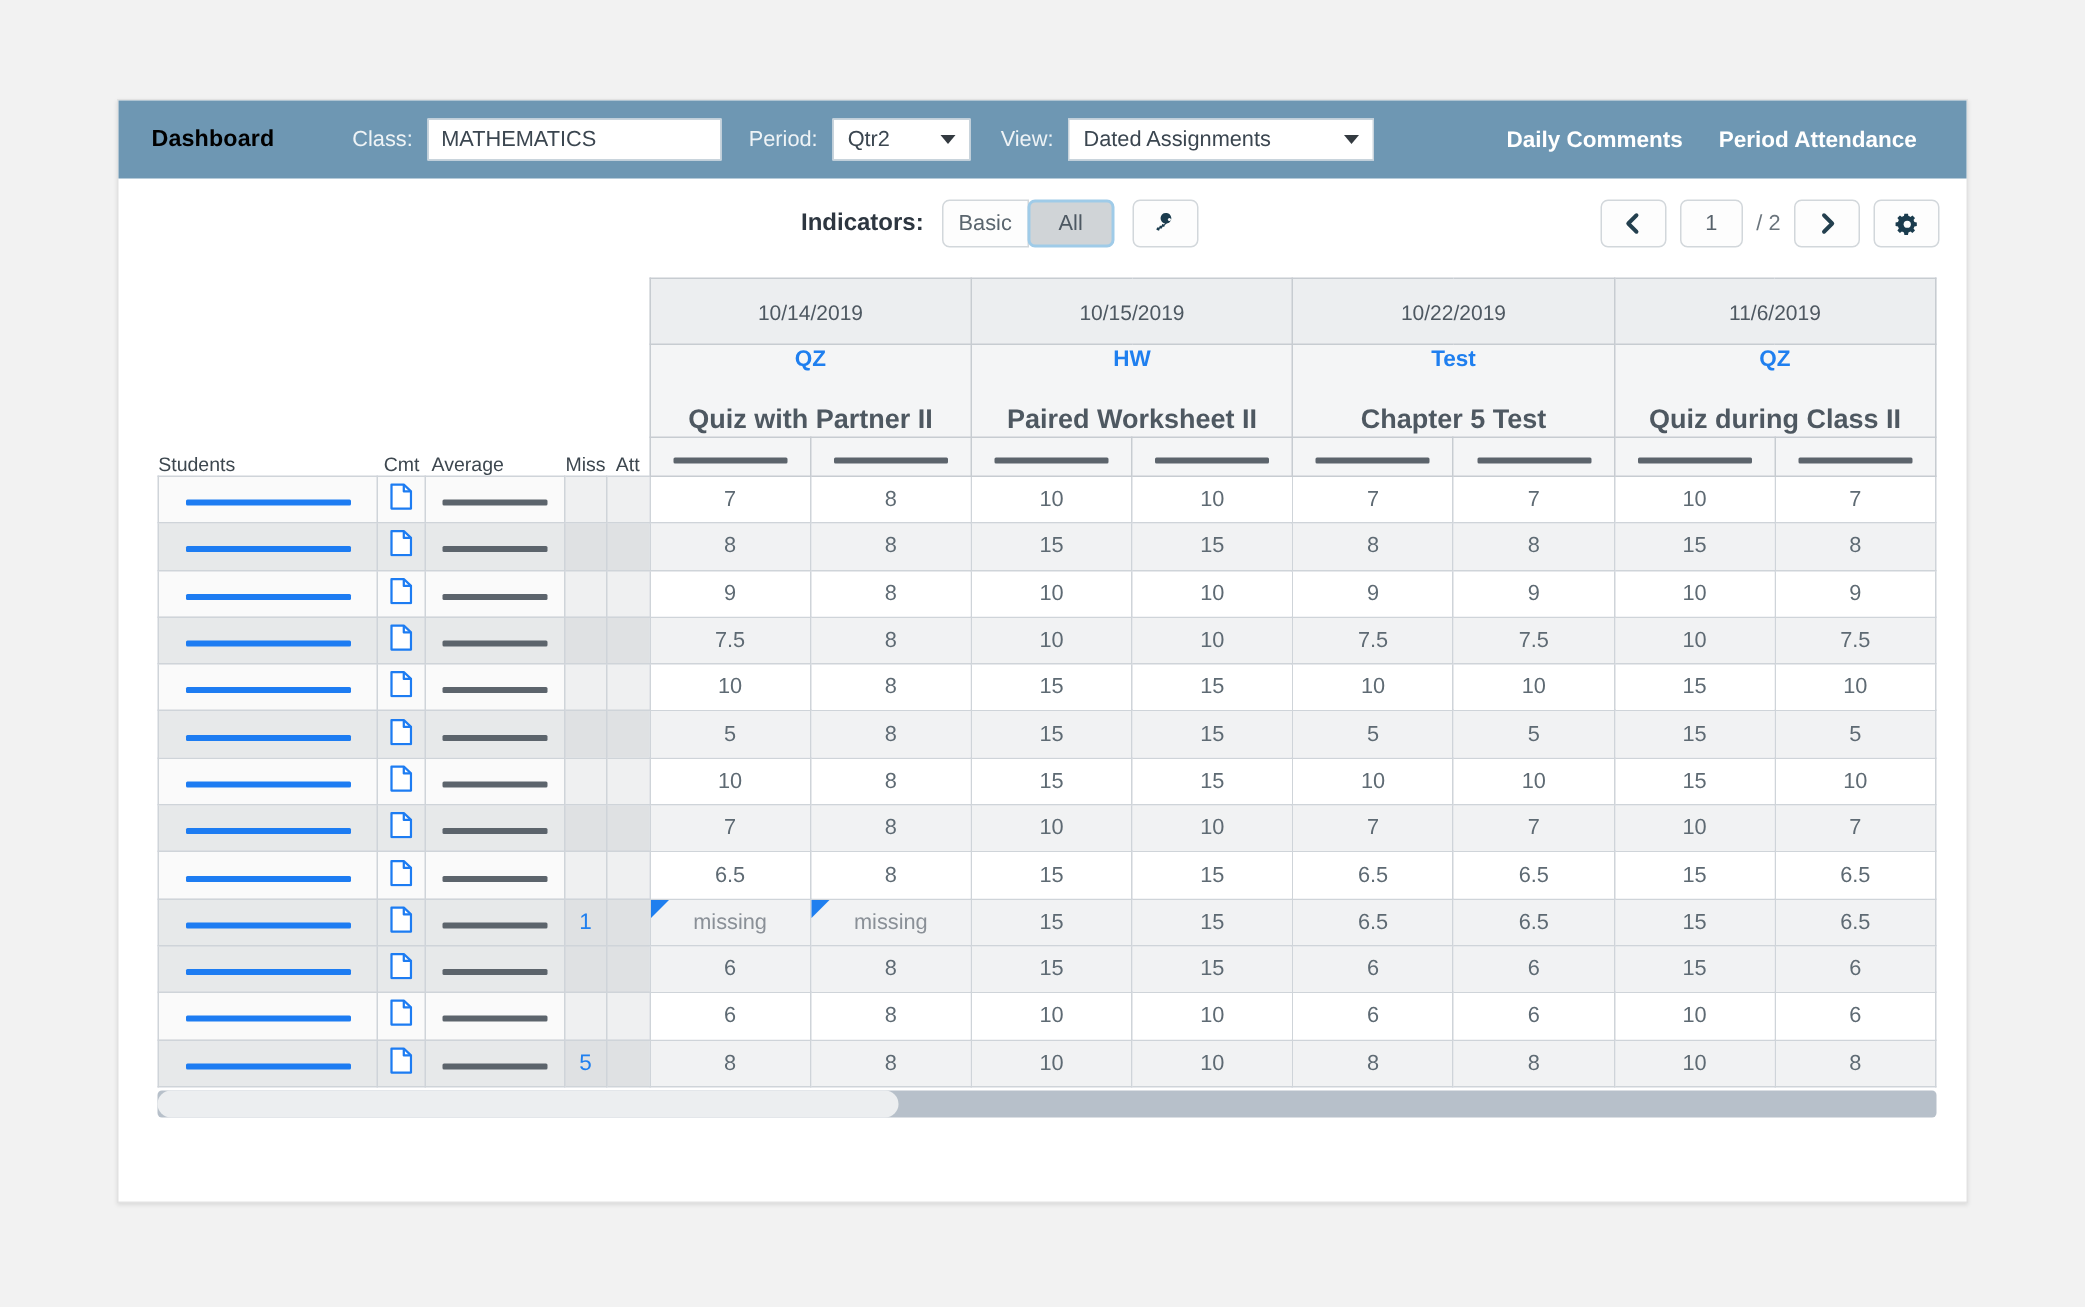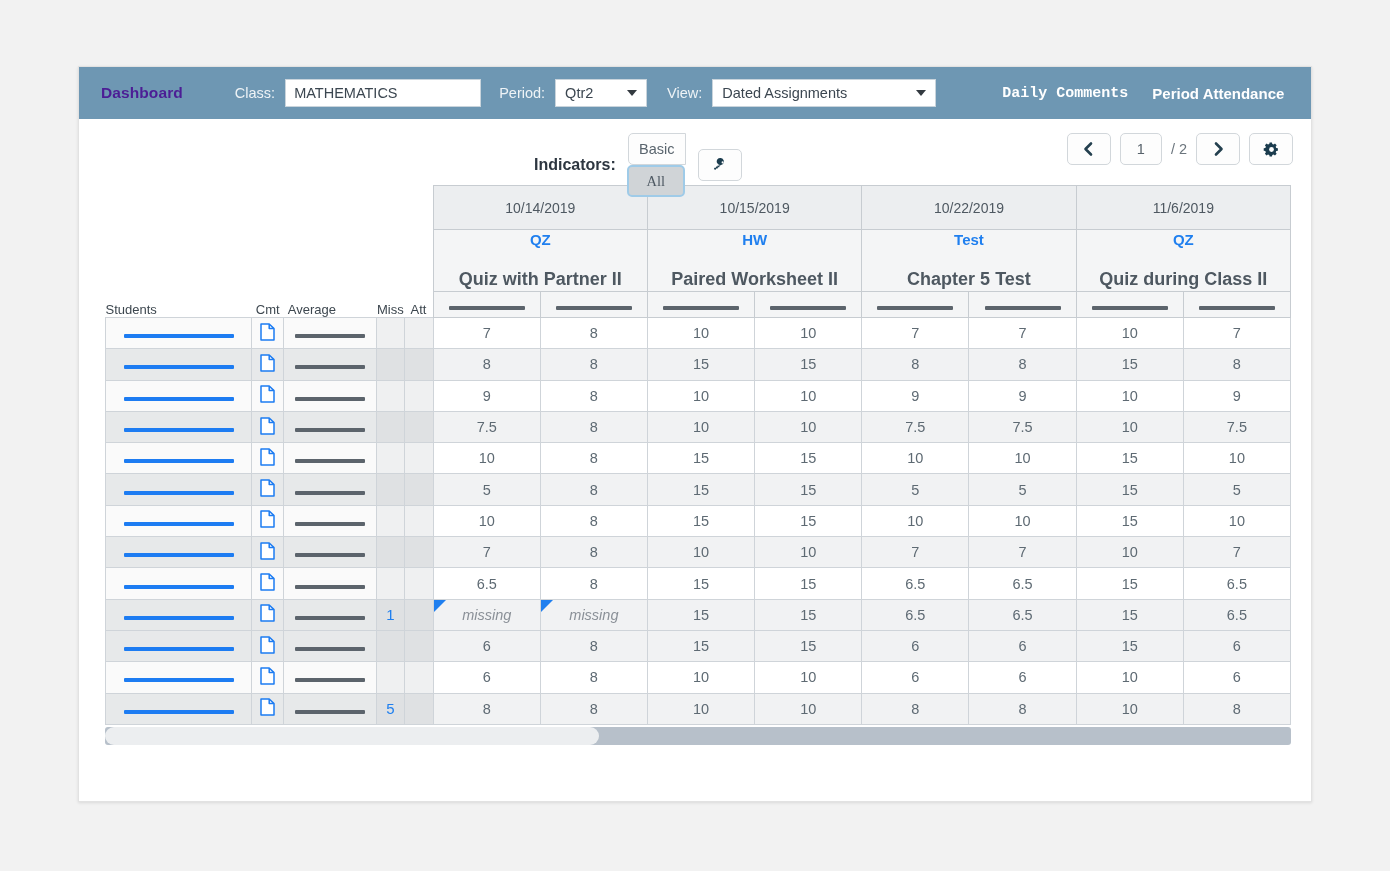--- a/index.html
+++ b/index.html
@@ -22,21 +22,21 @@
   
   .topbar {
     height: 52px;
     background: #6e97b3;
     display: flex;
     align-items: center;
     padding: 0 16px 0 22px;
     gap: 0;
   }
   .topbar-title {
-    color: #4c1d95;
+    color: #000000;
     font-size: 15.5px;
     font-weight: bold;
     letter-spacing: .1px;
     white-space: nowrap;
   }
   .tb-label {
     color: #eef3f6;
     font-size: 14.5px;
     white-space: nowrap;
   }
@@ -56,21 +56,21 @@
     border: 1px solid #c9d4dc;
     display: flex; align-items: center;
     justify-content: space-between;
     padding: 0 9px;
     font-size: 14.5px;
     color: #3b4650;
     gap: 14px;
     white-space: nowrap;
   }
   .sel-period { width: 92px; }
-  .sel-view { width: 224px; }
+  .sel-view { width: 204px; }
   .caret {
     width: 0; height: 0;
     border-left: 5px solid transparent;
     border-right: 5px solid transparent;
     border-top: 6px solid #333a40;
     flex: 0 0 auto;
   }
   .tb-link {
     color: #ffffff;
     font-size: 15px;
@@ -88,39 +88,37 @@
     left: 455px; top: 14px;
     display: flex; align-items: center; gap: 12px; justify-content: center;
   }
   .indicators-label {
     font-size: 16px; font-weight: bold; color: #2d3640;
   }
   .seg {
     display: flex;
     border-radius: 5px;
     overflow: visible;
-    flex-direction: column;
   }
   .seg-btn {
     width: 58px; height: 32px;
     display: flex; align-items: center; justify-content: center;
     font-size: 14.5px;
     color: #5a656e;
     background: #fdfdfd;
     border: 1px solid #d2d7db;
   }
   .seg-btn.first { border-radius: 5px 0 0 5px; }
   .seg-btn.last  { border-radius: 0 5px 5px 0; margin-left: -1px; }
   .seg-btn.active {
     background: #d0d4d7;
     border: 2px solid #9fcbe8;
     border-radius: 5px;
     color: #4d5862;
     z-index: 2;
-    font-family: Liberation Serif, serif;
   }
   .icon-btn {
     width: 44px; height: 32px;
     background: #fdfdfd;
     border: 1px solid #d2d7db;
     border-radius: 5px;
     display: flex; align-items: center; justify-content: center;
   }
   .pager {
     position: absolute;
@@ -226,21 +224,21 @@
   tr.drow { height: 31.3px; }
   tr.drow td { border: 1px solid #cfd4d9; text-align: center; vertical-align: middle; }
   tr.drow.odd  td.score { background: #ffffff; }
   tr.drow.even td.score { background: #f1f2f3; }
   tr.drow.odd  td.lcell { background: #fafafa; }
   tr.drow.even td.lcell { background: #e7e9ea; }
   tr.drow.odd  td.mcell { background: #eff0f1; }
   tr.drow.even td.mcell { background: #dfe1e3; }
 
   td.score { position: relative; }
-  td.score.missing { font-style: italic; color: #8a9097; }
+  td.score.missing { color: #8a9097; }
   .flag {
     position: absolute; left: 0; top: 0;
     width: 0; height: 0;
     border-top: 12px solid #1f7fef;
     border-right: 12px solid transparent;
   }
   .miss-val { color: #1f7fef; font-size: 15px; }
 
   .namebar {
     display: inline-block;
@@ -287,21 +285,21 @@
       <span>Qtr2</span>
       <span class="caret"></span>
     </div>
 
     <div class="tb-label" style="margin-left:20px;">View:</div>
     <div class="tb-select sel-view" style="margin-left:10px;">
       <span>Dated Assignments</span>
       <span class="caret"></span>
     </div>
 
-    <div class="tb-link" style="margin-left:66px;font-family:Liberation Mono, monospace;">Daily Comments</div>
+    <div class="tb-link" style="margin-left:88px;">Daily Comments</div>
     <div class="tb-link" style="margin-left:24px;">Period Attendance</div>
   </div>
 
   <div class="toolbar">
 
     <div class="indicators-group">
       <span class="indicators-label">Indicators:</span>
       <div class="seg">
         <div class="seg-btn first">Basic</div>
         <div class="seg-btn last active">All</div>

